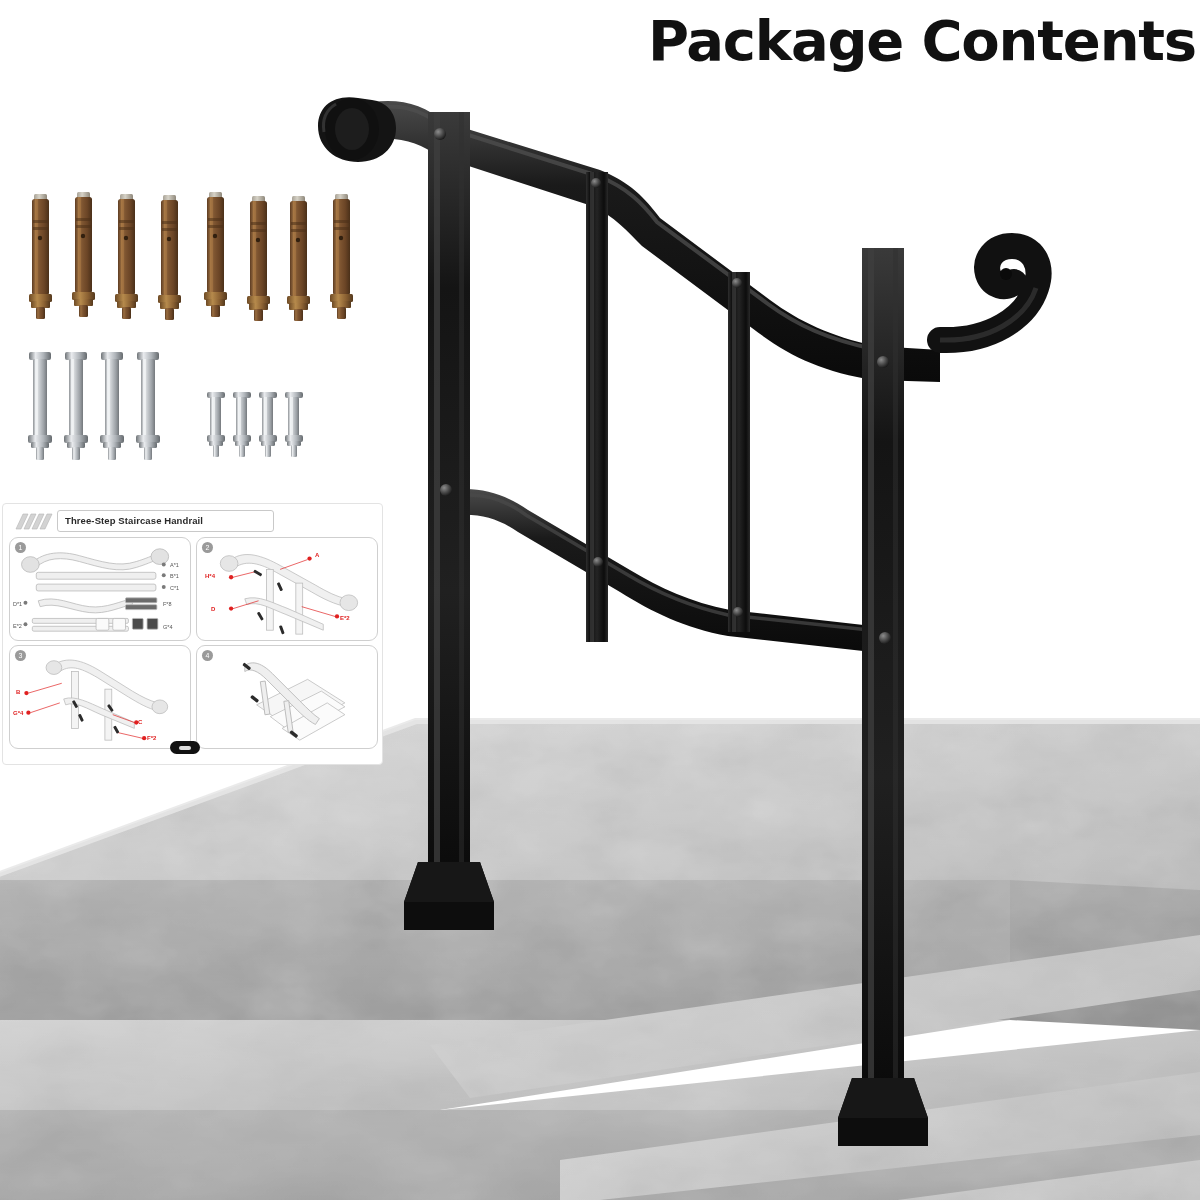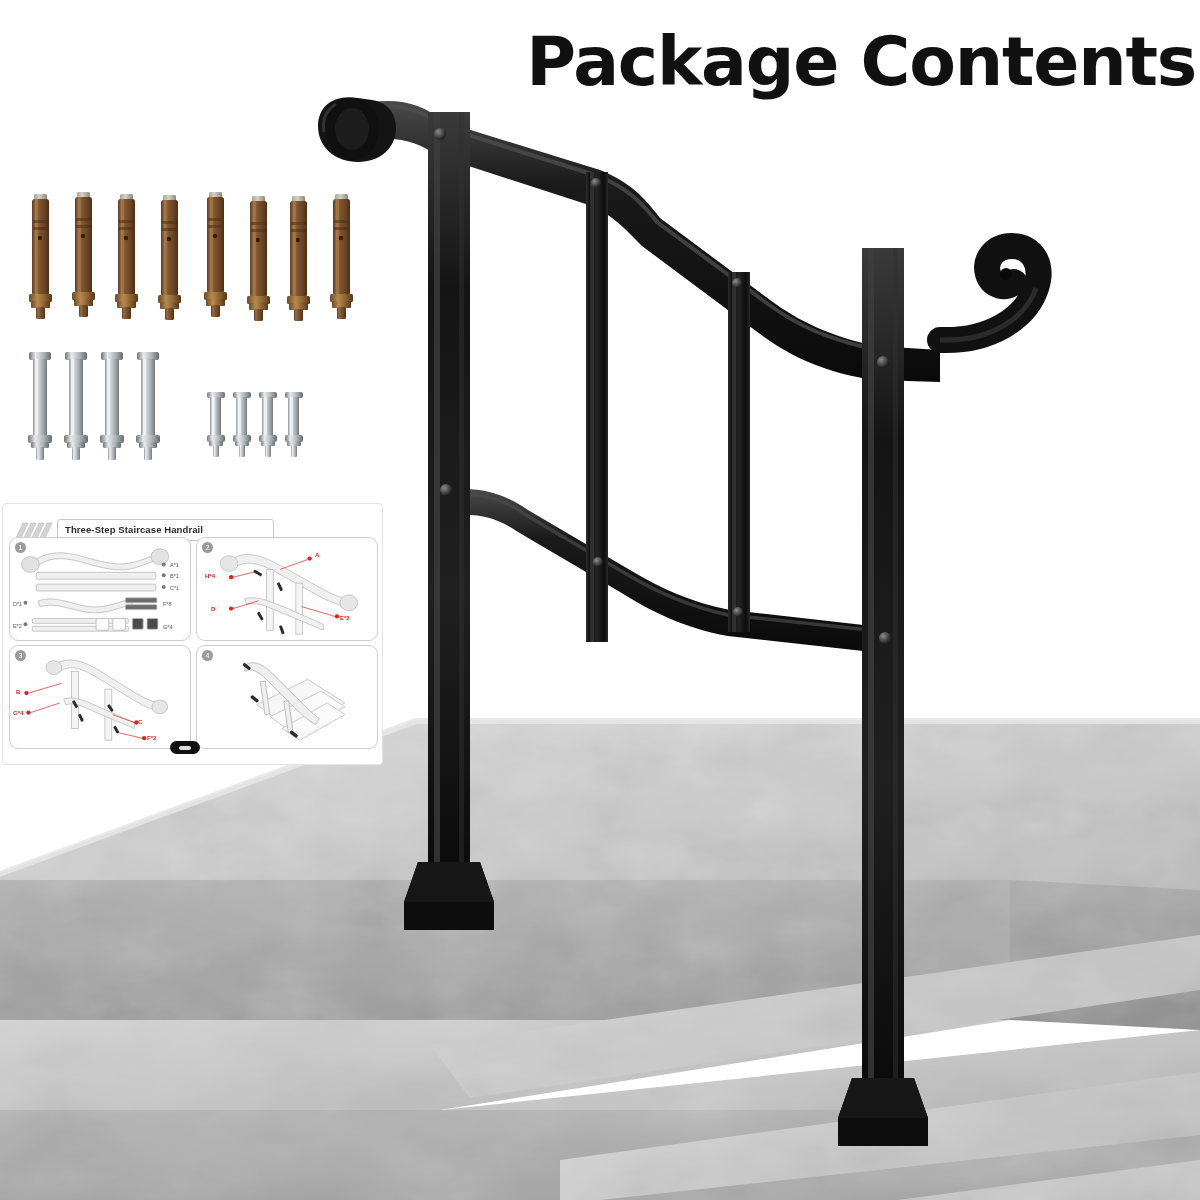--- a/index.html
+++ b/index.html
@@ -4,36 +4,36 @@
 <style>
   html,body{margin:0;padding:0;}
   body{
     width:1200px;height:1200px;background:#ffffff;overflow:hidden;
     font-family:"Liberation Sans",sans-serif;position:relative;
   }
   #stage{position:absolute;inset:0;width:1200px;height:1200px;overflow:hidden;background:#fff;}
 
   
   #title{
-    position:absolute; right:4px; top:28px;
+    position:absolute; right:4px; top:13px;
     font-family:"DejaVu Sans","Liberation Sans",sans-serif;
-    font-weight:bold; font-size:68px; line-height:1;
+    font-weight:bold; font-size:56px; line-height:1;
     color:#111111; letter-spacing:-1.2px; white-space:nowrap;
   }
 
   
   .hw-group{position:absolute;}
 
   
   #manual{
     position:absolute; left:2px; top:503px; width:381px; height:262px;
     background:#ffffff; border:1px solid #e3e3e3; border-radius:4px;
     box-sizing:border-box; overflow:hidden;
   }
-  #manual-head{position:absolute;left:6px;top:5px;height:24px;right:6px;margin-top:9px;}
+  #manual-head{position:absolute;left:6px;top:5px;height:24px;right:6px;}
   #manual-logo{
     position:absolute;left:4px;top:3px;width:42px;height:19px;
   }
   #manual-title-box{
     position:absolute;left:48px;top:1px;right:102px;height:22px;
     border:1px solid #c9c9c9;border-radius:3px;background:#fff;box-sizing:border-box;
   }
   #manual-title{
     position:absolute;left:7px;top:4px;font-size:9.5px;font-weight:bold;color:#2a2a2a;
     font-family:"Liberation Sans",sans-serif;white-space:nowrap;letter-spacing:.1px;

